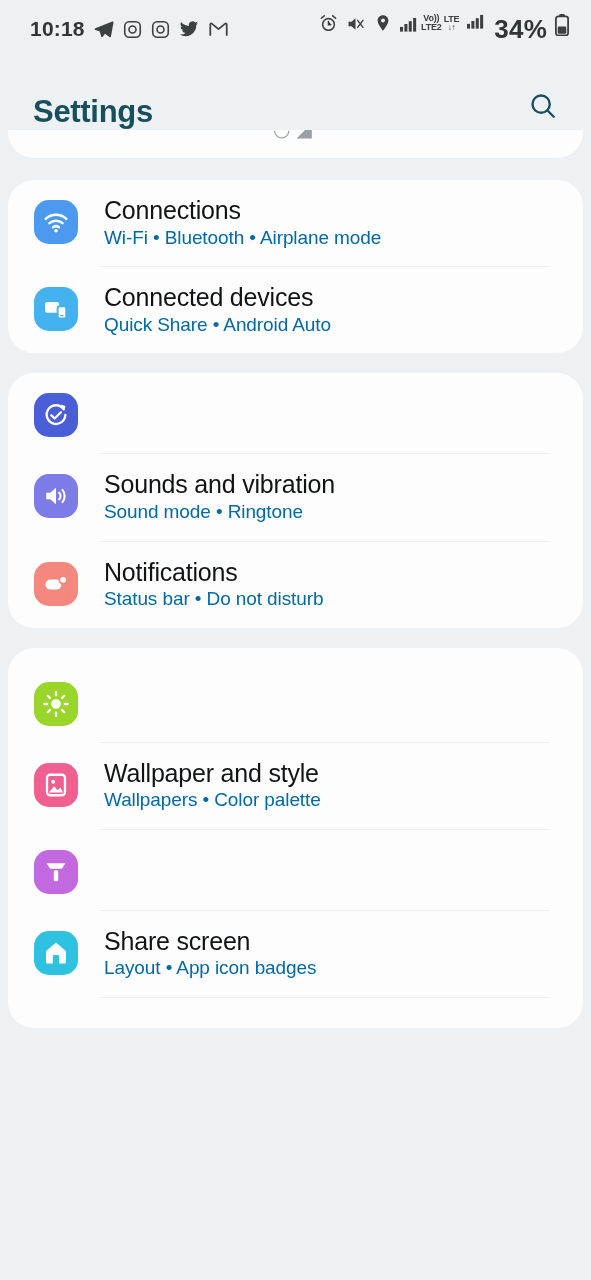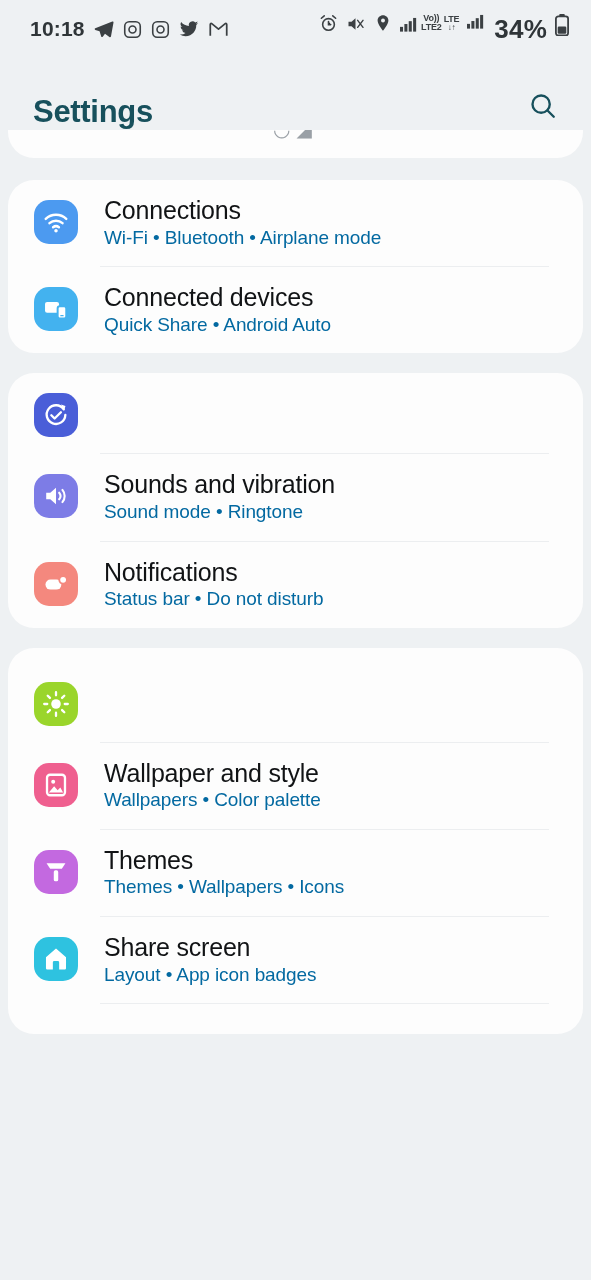--- a/index.html
+++ b/index.html
@@ -330,24 +330,20 @@
 
     <div class="row">
       <div class="iconwrap">
         <div class="squircle" style="background:#c369e0">
           <svg width="28" height="28" viewBox="0 0 24 24">
             <path fill="#fff" d="M3.9 4.4h16.2L17 9.3H7z"></path>
             <rect x="10.1" y="10.6" width="3.8" height="9.4" rx="1.4" fill="#fff"></rect>
           </svg>
         </div>
       </div>
-      <div class="txt">
-        <div class="title">Themes</div>
-        <div class="sub">Themes  •  Wallpapers  •  Icons</div>
-      </div>
     </div>
 
     <div class="divider"></div>
 
     <div class="row">
       <div class="iconwrap">
         <div class="squircle" style="background:#2ec2e0">
           <svg width="28" height="28" viewBox="0 0 24 24">
             <path fill="#fff" d="M12 3.1 3.4 10.4v9.3c0 .8.6 1.4 1.4 1.4h4.5v-6.2c0-.6.5-1.1 1.1-1.1h3.2c.6 0 1.1.5 1.1 1.1v6.2h4.5c.8 0 1.4-.6 1.4-1.4v-9.3z"></path>
           </svg>

